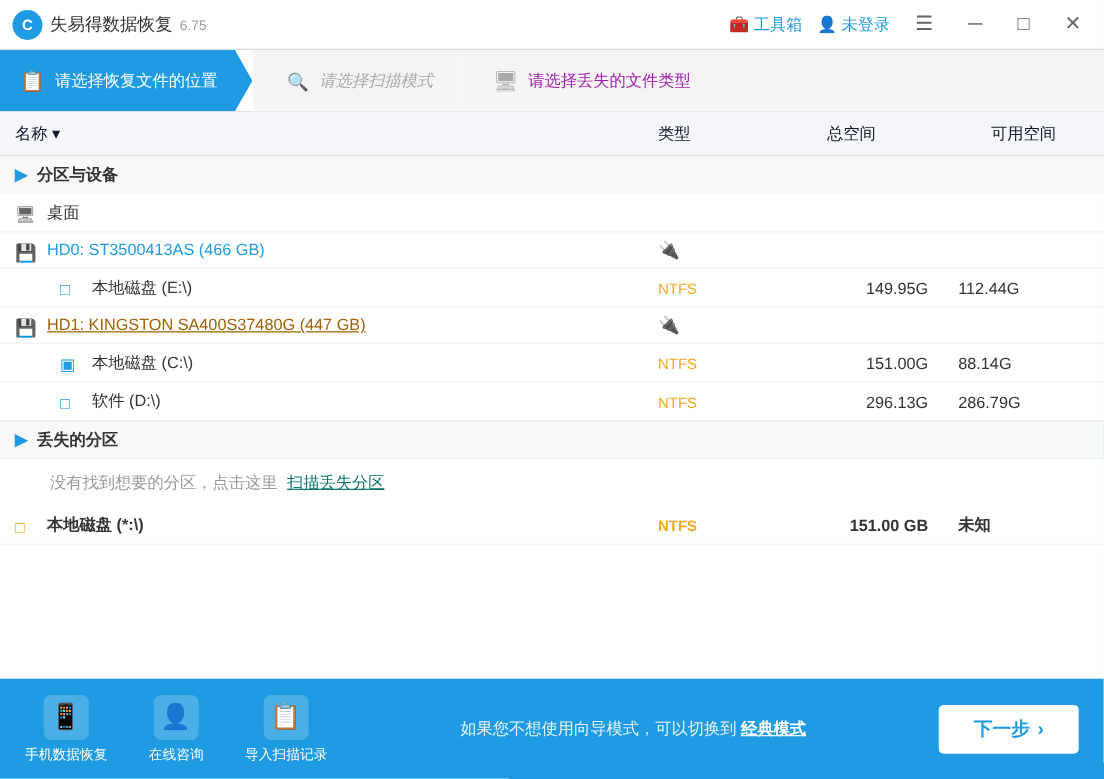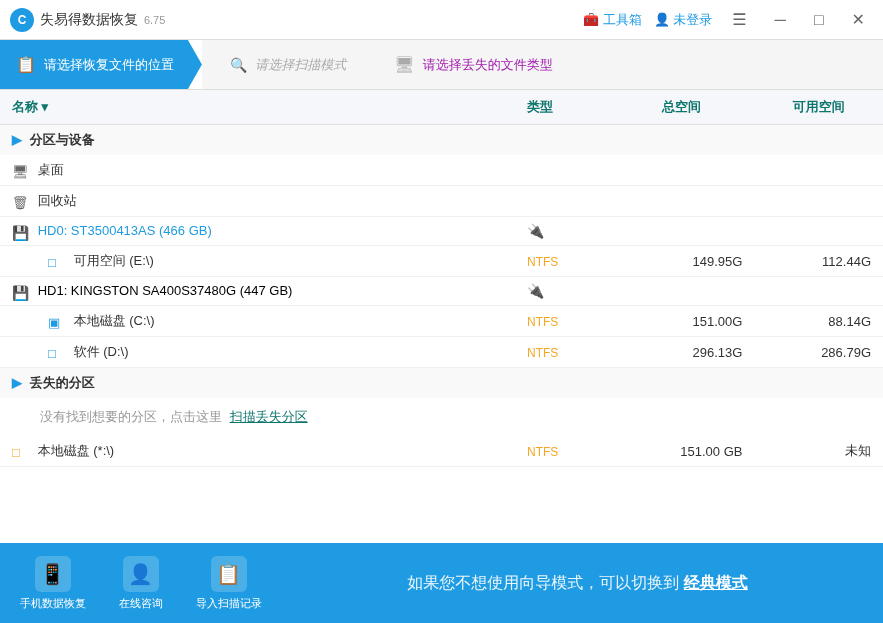--- a/index.html
+++ b/index.html
@@ -61,22 +61,22 @@
       border-collapse: collapse;
       font-size: 13px;
     }
     .data-table thead tr {
       background: #f5f7fa;
       border-bottom: 1px solid #e0e0e0;
     }
     .data-table thead th {
       padding: 8px 12px;
       text-align: left;
-      color: #0f766e;
-      font-weight: bold;
+      color: #0f172a;
+      font-weight: normal;
       font-size: 13px;
       margin-left: 48px;
     }
     .data-table thead th.right { text-align: center; }
 
     .section-row td {
       padding: 6px 12px;
       background: #f9f9f9;
       font-weight: bold;
       color: #333;
@@ -88,37 +88,37 @@
       padding: 6px 12px;
       border-bottom: 1px solid #f0f0f0;
       color: #333;
       font-size: 13px;
     }
     .data-row.child td:first-child { }
     .data-row.child2 td:first-child { padding-left: 48px; }
 
     .col-type { color: #f5a623; font-size: 12px; }
     .col-size { text-align: right; }
-    .col-avail { text-align: right; color: #333; }
+    .col-avail { text-align: left; color: #333; }
 
     .row-icon { display: inline-block; width: 16px; height: 14px; margin-right: 6px; vertical-align: middle; }
     .icon-hdd { color: #666; font-size: 14px; }
     .icon-partition { color: #1e9be2; font-size: 13px; }
     .icon-desktop { color: #666; font-size: 13px; }
     .icon-trash { color: #666; font-size: 13px; }
 
     
     .lost-section { background: #86efac; }
     .lost-msg {
       padding: 10px 40px;
       color: #999;
       font-size: 13px;
     }
     .lost-msg .scan-link { color: #0f766e; cursor: pointer; text-decoration: underline; margin-left: 4px; }
-    .lost-partition-row td { color: #333; }
+    .lost-partition-row td { color: #333; font-weight: bold; }
     .col-type-lost { color: #f5a623; font-size: 12px; }
 
     
     .bottom-bar {
       height: 80px;
       background: #1e9be2;
       display: flex;
       align-items: center;
       padding: 0 20px;
       gap: 30px;
@@ -137,21 +137,21 @@
       width: 36px; height: 36px;
       background: rgba(255,255,255,0.2);
       border-radius: 6px;
       display: flex; align-items: center; justify-content: center;
       font-size: 20px;
       color: #fff;
     }
     .bottom-tip {
       flex: 1;
       color: rgba(255,255,255,0.9);
-      font-size: 16px;
+      font-size: 13px;
       text-align: center;
     }
     .bottom-tip .classic-link { color: #fff; font-weight: bold; text-decoration: underline; cursor: pointer; }
     .next-btn {
       background: #fff;
       color: #1e9be2;
       border: none;
       border-radius: 4px;
       padding: 10px 28px;
       font-size: 15px;
@@ -242,55 +242,46 @@
         <tr class="data-row child">
           <td>
             <span class="row-icon icon-desktop">🖥</span>
             <span>桌面</span>
           </td>
           <td></td>
             <td></td>
             <td></td>
         </tr>
 
-        <tr class="data-row child">
-          <td>
-            <span class="row-icon icon-trash">🗑</span>
-            <span>回收站</span>
-          </td>
-          <td></td>
-            <td></td>
-            <td></td>
-        </tr>
 
         <tr class="data-row child">
           <td>
             <span class="row-icon icon-hdd">💾</span>
             <span style="color:#1e9be2;">HD0: ST3500413AS (466 GB)</span>
           </td>
           <td><span style="color:#aaa; font-size:14px;">🔌</span></td>
           <td></td>
             <td></td>
         </tr>
 
         <tr class="data-row child2">
           <td>
             <span class="row-icon icon-partition">□</span>
-            <span>可用空间 (E:\)</span>
+            <span>本地磁盘 (E:\)</span>
           </td>
           <td><span class="col-type">NTFS</span></td>
           <td class="col-size"><span>149.95G</span></td>
           <td class="col-avail"><span>112.44G</span></td>
         </tr>
 
 
         <tr class="data-row child">
           <td>
             <span class="row-icon icon-hdd">💾</span>
-            <span style="color:#000000;">HD1: KINGSTON SA400S37480G (447 GB)</span>
+            <span style="color:#a16207;text-decoration:underline;">HD1: KINGSTON SA400S37480G (447 GB)</span>
           </td>
           <td><span style="color:#aaa; font-size:14px;">🔌</span></td>
           <td></td>
             <td></td>
         </tr>
 
         <tr class="data-row child2">
           <td>
             <span class="row-icon" style="color:#1e9be2; font-size:13px;">▣</span>
             <span>本地磁盘 (C:\)</span>
@@ -347,14 +338,18 @@
       <span>在线咨询</span>
     </div>
     <div class="bottom-action">
       <div class="bottom-action-icon">📋</div>
       <span>导入扫描记录</span>
     </div>
     <div class="bottom-tip">
       <span>如果您不想使用向导模式，可以切换到</span>
       <span class="classic-link">经典模式</span>
     </div>
+    <button class="next-btn">
+      <span>下一步</span>
+      <span>›</span>
+    </button>
   </div>
 </div>
 
 </body></html>

